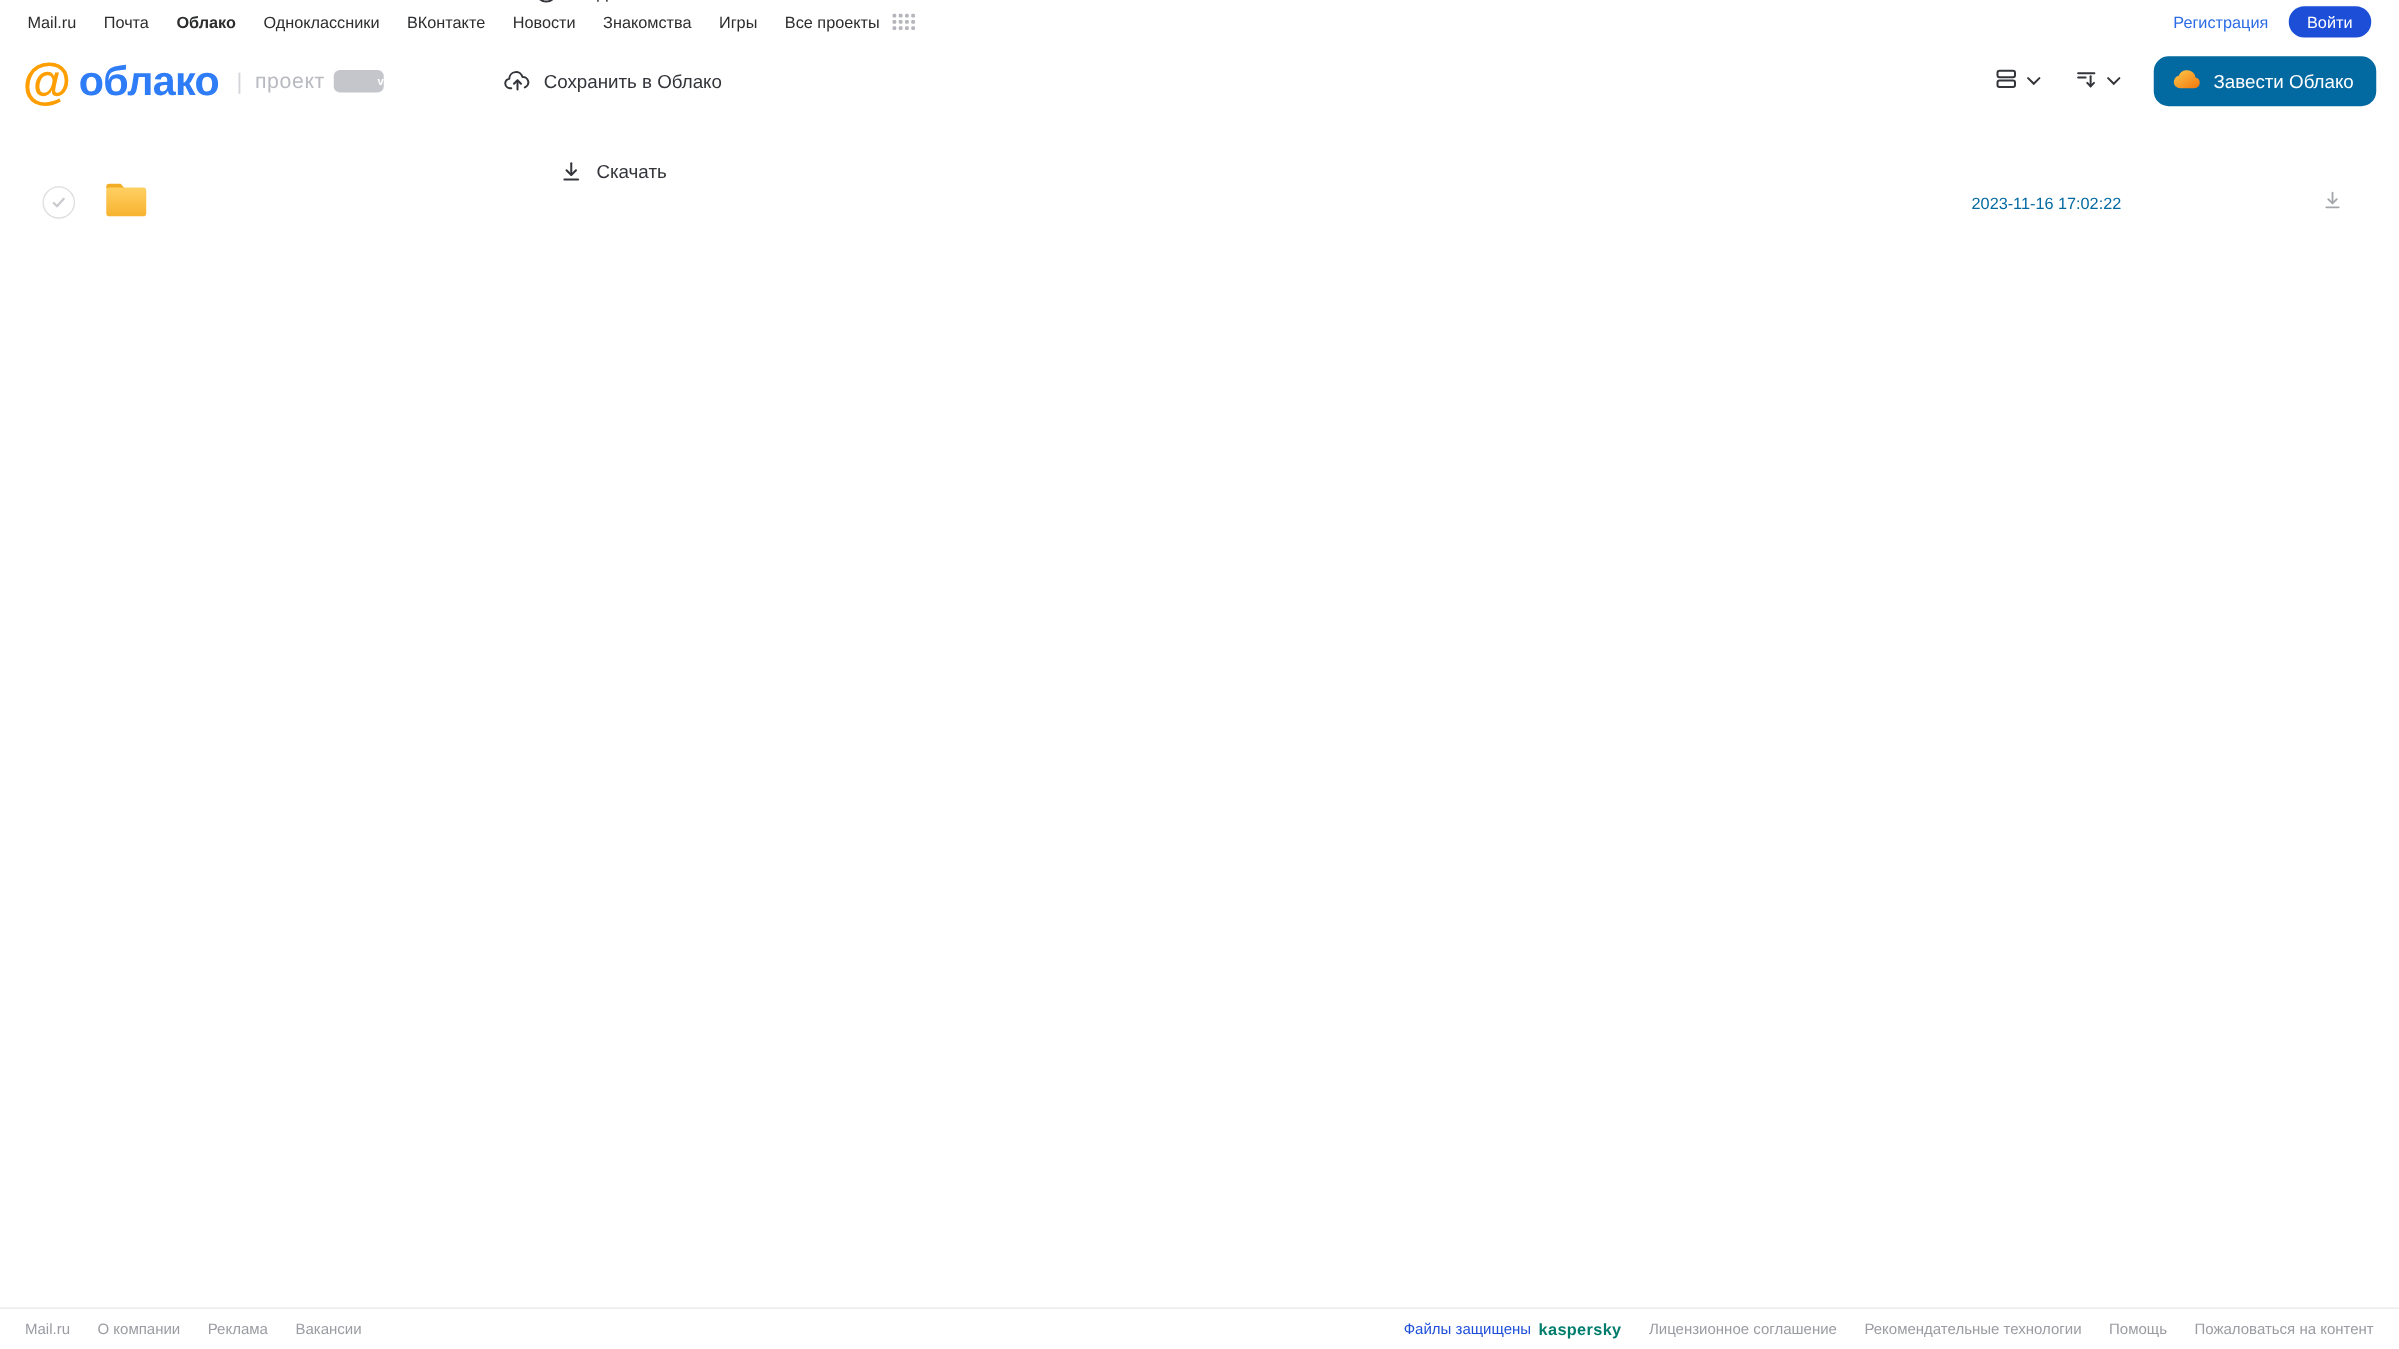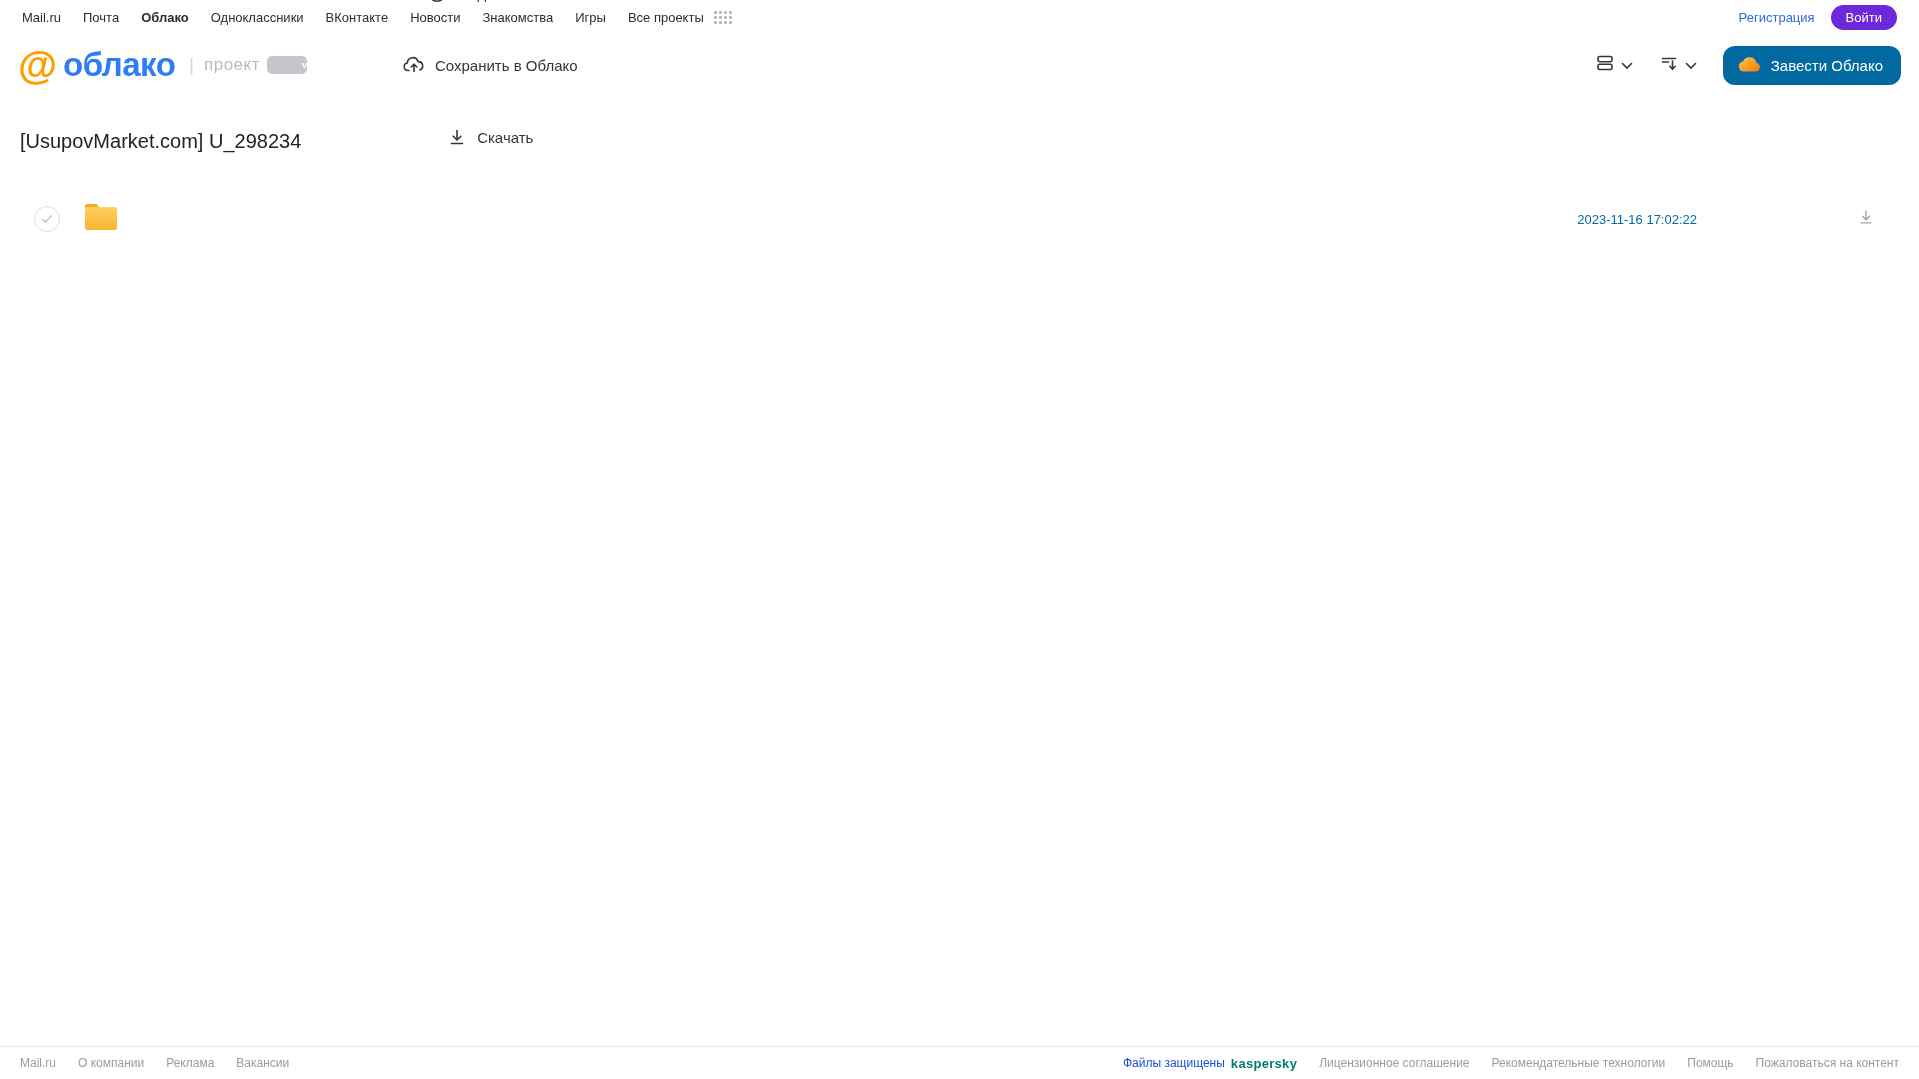--- a/index.html
+++ b/index.html
@@ -9,21 +9,21 @@
   
   .topnav { height:34px; display:flex; align-items:center; padding:0 22px; }
   .topnav-left { display:flex; align-items:center; gap:22px; flex:1; }
   .topnav-item { font-size:13px; color:#2c2d2e; cursor:pointer; }
   .topnav-item.active { font-weight:bold; }
   .grid-icon { display:grid; grid-template-columns:repeat(4,3px); grid-auto-rows:3px;
     gap:2px; margin-left:-12px; cursor:pointer; }
   .grid-icon i { background:#b4b6bc; border-radius:1px; }
   .topnav-right { display:flex; align-items:center; gap:16px; }
   .register-link { font-size:13px; color:#2b6be5; cursor:pointer; }
-  .login-btn { background:#6d28d9; color:#fff; font-size:13px; border:none;
+  .login-btn { background:#1d4ed8; color:#fff; font-size:13px; border:none;
     border-radius:15px; padding:5px 15px; cursor:pointer; font-family:inherit; }
 
   
   .appbar { height:62px; display:flex; align-items:center; padding:0 18px; }
   .logo-group { display:flex; align-items:center; cursor:pointer; }
   .logo-at { color:#ff9e00; font-size:40px; font-weight:bold; line-height:1; margin-right:6px; }
   .logo-word { color:#2e7cf6; font-size:33px; font-weight:bold; letter-spacing:-0.5px; }
   .project-group { display:flex; align-items:center; margin-left:14px; color:#b8bac0; }
   .project-sep { font-size:18px; margin-right:10px; color:#d4d5d9; }
   .project-label { font-size:17px; letter-spacing:0.5px; }
@@ -182,21 +182,20 @@
           </defs>
           <path fill="url(#cg)" d="M18.5 16.5H7a5 5 0 0 1-1-9.9A7 7 0 0 1 19.4 8a4.3 4.3 0 0 1-.9 8.5z"></path>
         </svg>
       </span>
       <span>Завести Облако</span>
     </button>
   </div>
 </div>
 
 <div class="content">
-  <div class="page-title">[UsupovMarket.com] U_298234</div>
 
   <div class="file-row">
     <span class="row-check">
       <svg width="14" height="14" viewBox="0 0 14 14" fill="none" stroke="#c9cace" stroke-width="1.8" stroke-linecap="round" stroke-linejoin="round">
         <path d="M3 7.4l2.6 2.6 5.4-6"></path>
       </svg>
     </span>
     <span class="folder-wrap">
       <svg width="38" height="32" viewBox="0 0 38 32">
         <defs>

